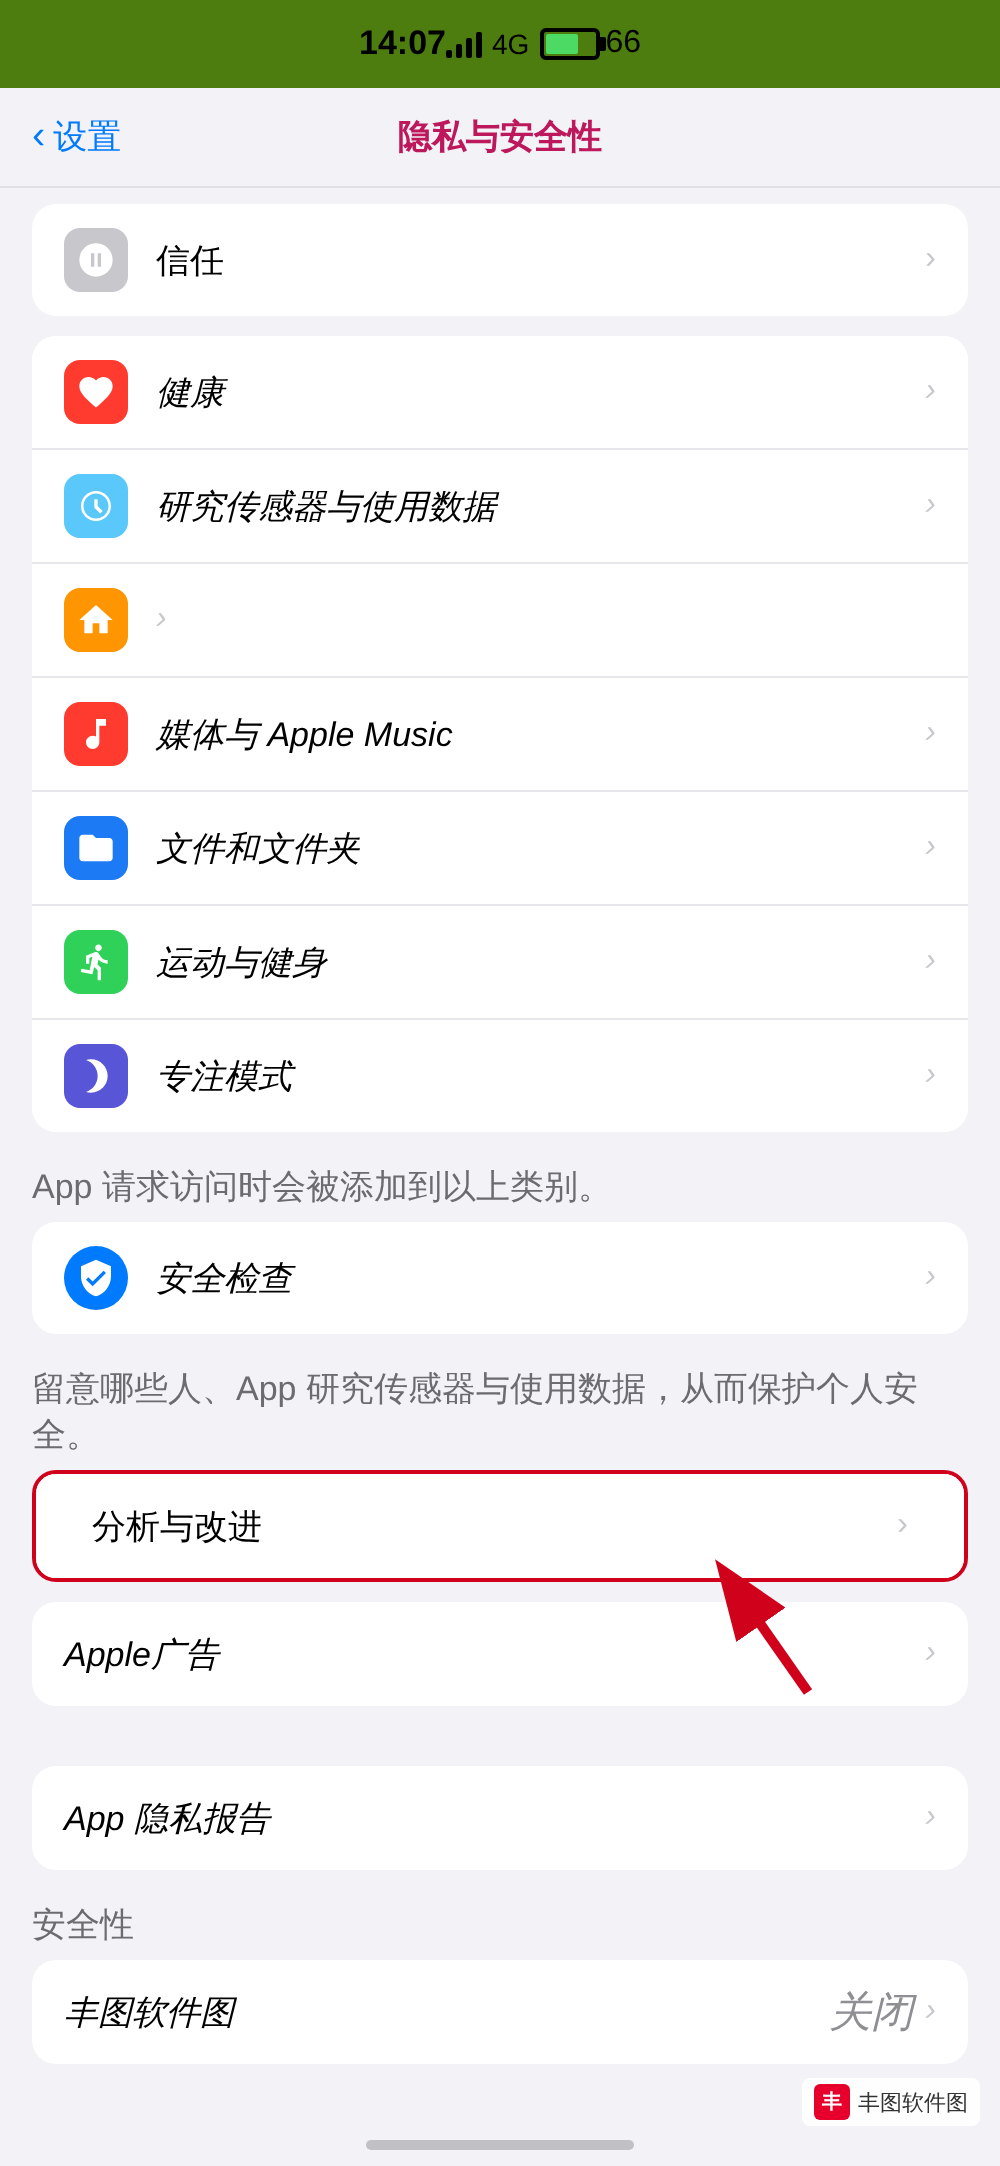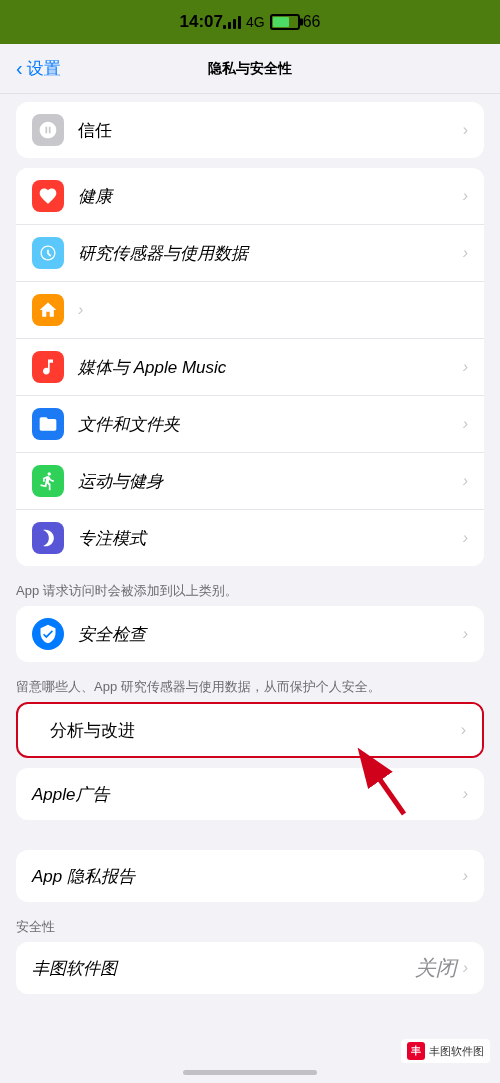--- a/index.html
+++ b/index.html
@@ -104,31 +104,31 @@
       color: #007aff;
       font-size: 17px;
       cursor: pointer;
     }
     .nav-back-chevron {
       font-size: 20px;
       line-height: 1;
       margin-top: -1px;
     }
     .nav-title {
-      font-size: 14px;
+      font-size: 17px;
       font-weight: 600;
-      color: #000000;
+      color: #be185d;
     }
 
     
     .content {
       padding: 0;
     }
     .section-label {
-      font-size: 13px;
+      font-size: 17px;
       color: #6c6c70;
       padding: 6px 16px 6px 16px;
     }
 
     
     .list-group {
       background: #fff;
       border-radius: 12px;
       margin: 0 16px 10px 16px;
       overflow: hidden;
@@ -360,21 +360,21 @@
       </div>
       <span class="list-item-label">安全检查</span>
       <span class="chevron-right">›</span>
     </div>
   </div>
 
   <div class="section-label">留意哪些人、App 研究传感器与使用数据，从而保护个人安全。</div>
 
   <div style="position:relative; margin: 0 16px 10px 16px;">
     <div style="background:#fff; border-radius:12px; border:2.5px solid #d0021b; overflow:hidden;">
-      <div class="list-item" style="padding: 14px 16px; margin-left: 16px;">
+      <div class="list-item" style="padding: 14px 28px;">
         <span class="list-item-label">分析与改进</span>
         <span class="chevron-right">›</span>
       </div>
     </div>
 
     <div style="position:absolute; bottom:-70px; right:60px; pointer-events:none; z-index:10;">
       <svg width="80" height="80" viewBox="0 0 80 80">
         <defs>
           <marker id="arrowhead" markerWidth="8" markerHeight="6" refX="4" refY="3" orient="auto">
             <polygon points="0 0, 8 3, 0 6" fill="#d0021b"></polygon>

